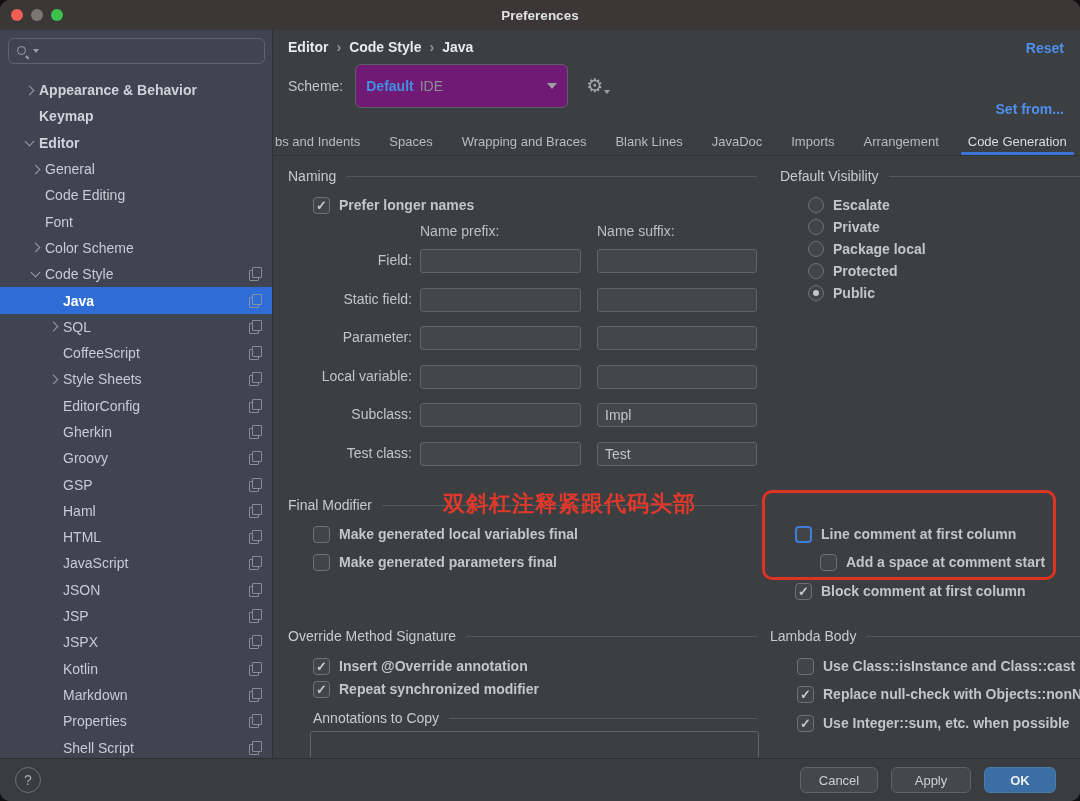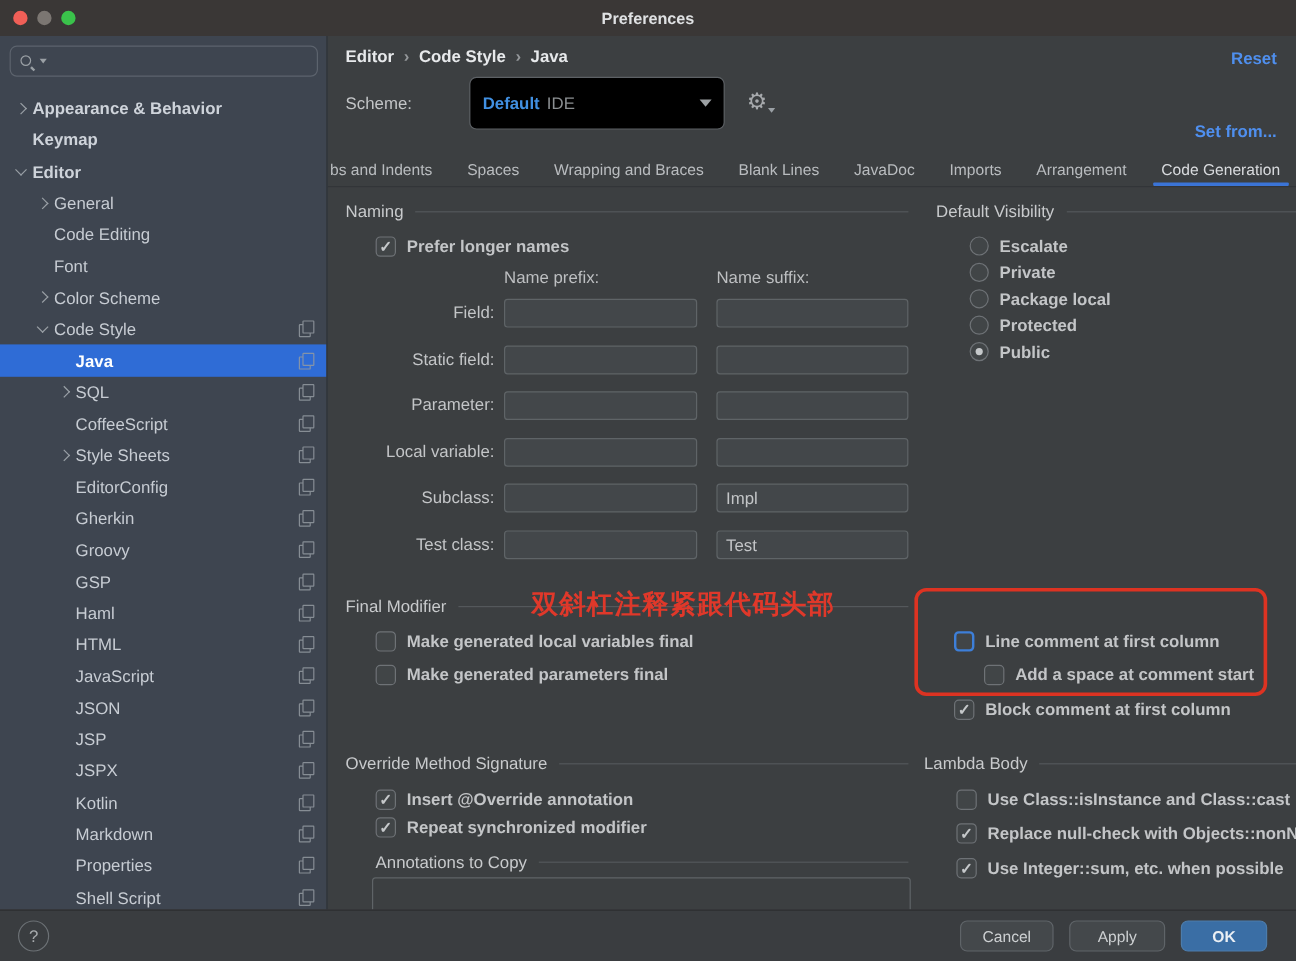--- a/index.html
+++ b/index.html
@@ -1,16 +1,16 @@
 <!DOCTYPE html>
 <html><head>
 <meta charset="utf-8">
 <style>
   html,body{margin:0;padding:0;background:#101010;}
-  .window{position:relative;width:1080px;height:801px;border-radius:0;overflow:hidden;
+  .window{position:relative;width:1080px;height:801px;border-radius:10px;overflow:hidden;
     background:#3c3f41;font-family:"Liberation Sans",sans-serif;-webkit-font-smoothing:antialiased;}
 
   
   .titlebar{position:absolute;left:0;top:0;right:0;height:30px;background:#3a3736;
     display:flex;align-items:center;justify-content:center;}
   .lights{position:absolute;left:11px;top:9px;display:flex;gap:8px;}
   .lights span{width:12px;height:12px;border-radius:50%;}
   .lt-close{background:#f05f57;} .lt-min{background:#7b7672;} .lt-zoom{background:#3ac24b;}
   .title{font-weight:bold;font-size:13.5px;color:#dfe1e3;}
 
@@ -25,21 +25,21 @@
   .mag::after{content:"";position:absolute;left:10px;top:11px;width:4px;height:1.5px;
     background:#9aa0a5;transform:rotate(45deg);transform-origin:left center;}
   .magcaret{width:0;height:0;border-left:3px solid transparent;border-right:3px solid transparent;
     border-top:4px solid #9aa0a5;}
   .searchinput{flex:1;background:transparent;border:none;outline:none;color:#d0d3d6;
     font-size:13px;font-family:inherit;min-width:0;}
   .tree{position:absolute;left:0;top:47px;right:0;}
   .trow{height:26.3px;display:flex;align-items:center;font-size:14px;color:#c7ccd3;cursor:default;}
   .trow.b{font-weight:bold;color:#ced3da;}
   .trow.sel{background:#2f6cd6;color:#ffffff;font-weight:bold;}
-  .l1{padding-left:8px;} .l2{padding-left:26px;} .l3{padding-left:44px;}
+  .l1{padding-left:20px;} .l2{padding-left:26px;} .l3{padding-left:44px;}
   .chx{width:19px;height:16px;display:flex;align-items:center;justify-content:center;flex:none;}
   .chev{width:6px;height:6px;border-right:1.6px solid #9aa0a6;border-bottom:1.6px solid #9aa0a6;display:inline-block;}
   .chev.r{transform:rotate(-45deg);}
   .chev.d{transform:rotate(45deg);margin-top:-3px;}
   .copy{margin-left:auto;margin-right:10px;width:13px;height:14px;position:relative;flex:none;opacity:.85;}
   .copy::before{content:"";position:absolute;left:0;bottom:0;width:8px;height:9px;
     border:1px solid #939aa1;border-radius:1px;}
   .copy::after{content:"";position:absolute;right:0;top:0;width:8px;height:9px;
     border:1px solid #939aa1;border-radius:1px;background:#3e4550;}
   .trow.sel .copy::after{background:#2f6cd6;}
@@ -48,21 +48,21 @@
   .main{position:absolute;left:273px;top:30px;right:0;height:728px;overflow:hidden;}
   .crumbs{position:absolute;left:15px;top:9px;font-size:14px;font-weight:bold;color:#e7e9eb;
     display:flex;gap:8px;align-items:center;white-space:nowrap;}
   .crumb-sep{color:#94979a;}
   .linklike{color:#4f8fee;font-weight:bold;font-size:14px;cursor:pointer;white-space:nowrap;}
   .reset{position:absolute;right:16px;top:10px;}
   .setfrom{position:absolute;right:16px;top:71px;}
   .schemerow{position:absolute;left:15px;top:42px;display:flex;align-items:center;gap:12px;height:27px;}
   .scheme-label{font-size:14px;color:#c3c5c7;}
   .combo{width:213px;height:44px;border:1px solid #5d6165;border-radius:6px;display:flex;
-    align-items:center;padding:0 10px;box-sizing:border-box;gap:6px;background:#000000;margin-left:36px;}
+    align-items:center;padding:0 10px;box-sizing:border-box;gap:6px;background:#701a75;}
   .combo .v1{color:#4190e2;font-weight:bold;font-size:14px;}
   .combo .v2{color:#8b8f92;font-size:14px;}
   .combo .arr{margin-left:auto;width:0;height:0;border-left:5px solid transparent;
     border-right:5px solid transparent;border-top:6px solid #9da1a4;}
   .gearwrap{display:flex;align-items:flex-end;margin-left:6px;}
   .gear{font-size:19px;color:#a6a9ac;line-height:1;}
   .gearcaret{width:0;height:0;border-left:3px solid transparent;border-right:3px solid transparent;
     border-top:4px solid #9aa0a5;margin-left:1px;margin-bottom:1px;}
 
   .tabsrow{position:absolute;left:0;right:0;top:98px;height:27px;border-bottom:1px solid #323538;

